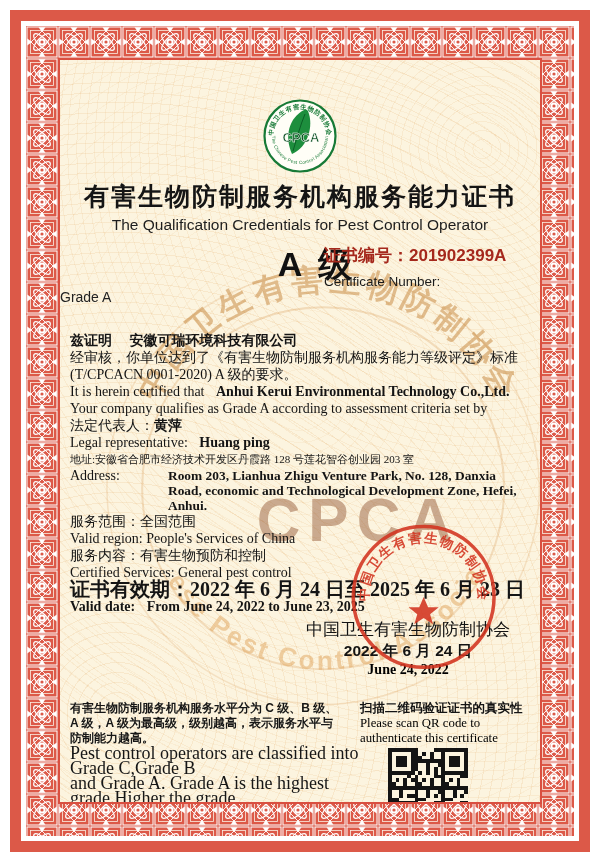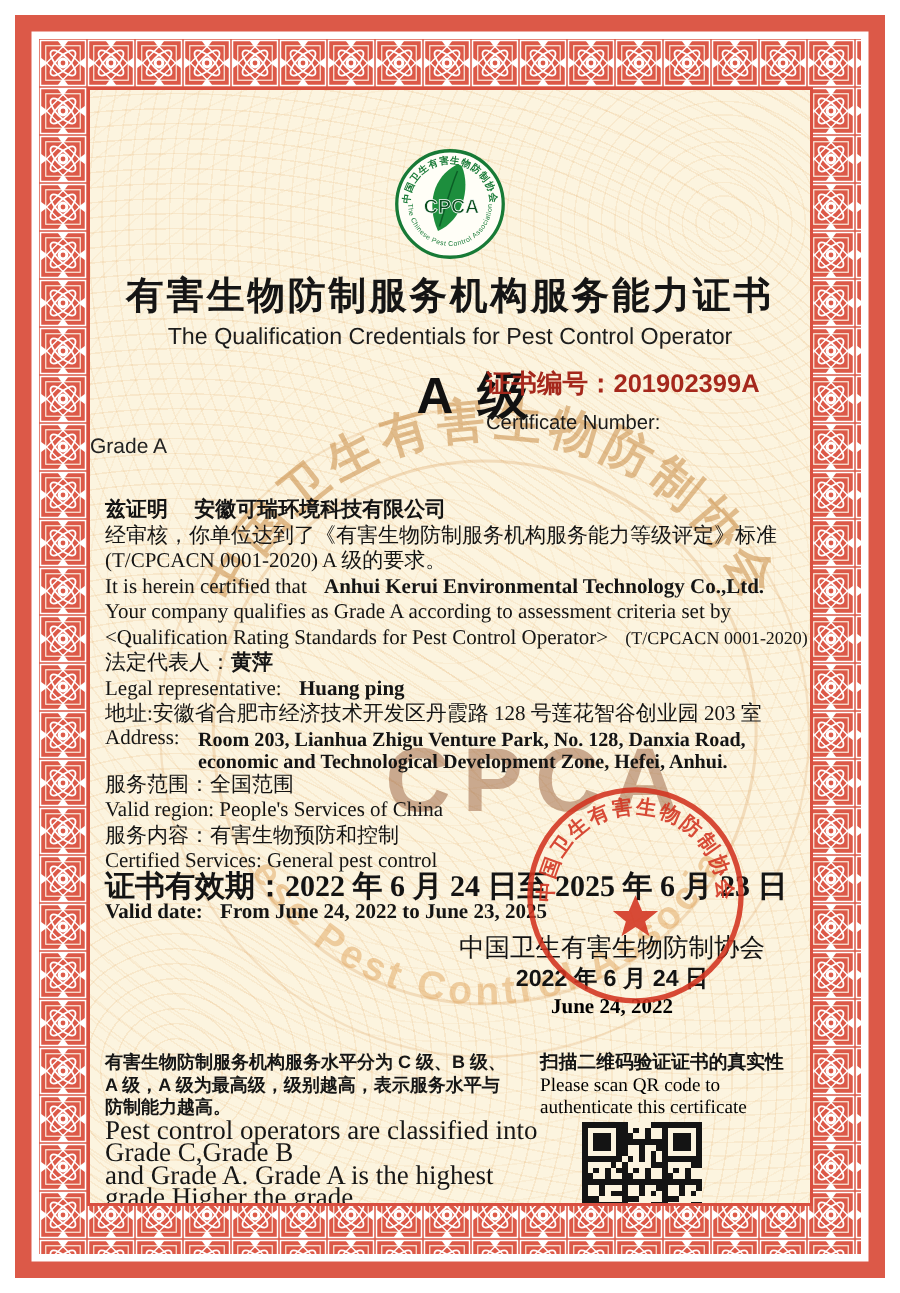--- a/index.html
+++ b/index.html
@@ -27,21 +27,21 @@
   .certnum{position:absolute;left:264px;top:0;text-align:left;}
   .certnum .cn{font-size:17px;font-weight:bold;color:#a5281c;}
   .certnum .en{font-size:13.5px;color:#1a1a1a;margin-top:7px;}
   .body{margin:8px 8px 0 10px;font-size:14px;color:#141414;}
   .ln{line-height:17px;white-space:nowrap;}
   .cnl{font-family:"Liberation Serif",serif;}
   .enl{font-family:"Liberation Serif",serif;}
   .b{font-weight:bold;}
   .gap14{margin-left:14px;} .gap8{margin-left:8px;}
   .small{font-size:12px;}
-  .addr-en{display:flex;white-space:normal;line-height:15px;}
+  .addr-en{display:flex;white-space:normal;line-height:15px;gap:36px;}
   .addr-en .lab{flex:0 0 62px;}
   .addr-en .val{flex:1;font-weight:bold;font-size:13.4px;}
   .issuer{margin:4px 30px 0 auto;width:fit-content;text-align:center;}
   .issuer .nm{font-size:17px;color:#131313;line-height:22px;}
   .issuer .dt{font-size:15.5px;font-weight:bold;color:#131313;line-height:20px;}
   .issuer .dte{font-family:"Liberation Serif",serif;font-size:14px;font-weight:bold;line-height:17px;}
   .bottom{position:absolute;left:10px;right:6px;bottom:4px;display:flex;z-index:2;}
   .foot{padding-top:16px;width:300px;font-size:12px;color:#161616;}
   .foot .fcn{line-height:15px;font-weight:bold;}
   .foot .fen{font-family:"Liberation Serif",serif;font-size:18px;line-height:15px;}
@@ -148,32 +148,28 @@
               <span class="b">兹证明</span>
               <span class="b gap14">安徽可瑞环境科技有限公司</span>
             </div>
             <div class="ln cnl">经审核，你单位达到了《有害生物防制服务机构服务能力等级评定》标准</div>
             <div class="ln cnl">(T/CPCACN 0001-2020) A 级的要求。</div>
             <div class="ln enl">
               <span>It is herein certified that</span>
               <span class="b gap8">Anhui Kerui Environmental Technology Co.,Ltd.</span>
             </div>
             <div class="ln enl">Your company qualifies as Grade A according to assessment criteria set by</div>
-            <div class="ln enl">
-              <span>&lt;Qualification Rating Standards for Pest Control Operator&gt;</span>
-              <span class="small gap8">(T/CPCACN 0001-2020)</span>
-            </div>
             <div class="ln cnl">
               <span>法定代表人：</span><span class="b">黄萍</span>
             </div>
             <div class="ln enl">
               <span>Legal representative:</span>
               <span class="b gap8">Huang ping</span>
             </div>
-            <div class="ln cnl" style="font-size:14px">地址:安徽省合肥市经济技术开发区丹霞路 128 号莲花智谷创业园 203 室</div>
+            <div class="ln cnl" style="font-size:11px">地址:安徽省合肥市经济技术开发区丹霞路 128 号莲花智谷创业园 203 室</div>
             <div class="addr-en enl">
               <span class="lab">Address:</span>
               <span class="val">Room 203, Lianhua Zhigu Venture Park, No. 128, Danxia Road, economic and Technological Development Zone, Hefei, Anhui.</span>
             </div>
             <div class="ln cnl">服务范围：全国范围</div>
             <div class="ln enl">Valid region: People's Services of China</div>
             <div class="ln cnl">服务内容：有害生物预防和控制</div>
             <div class="ln enl">Certified Services: General pest control</div>
             <div class="ln cnl b" style="font-size:20px">
               <span>证书有效期：</span><span>2022 年 6 月 24 日至 2025 年 6 月 23 日</span>

